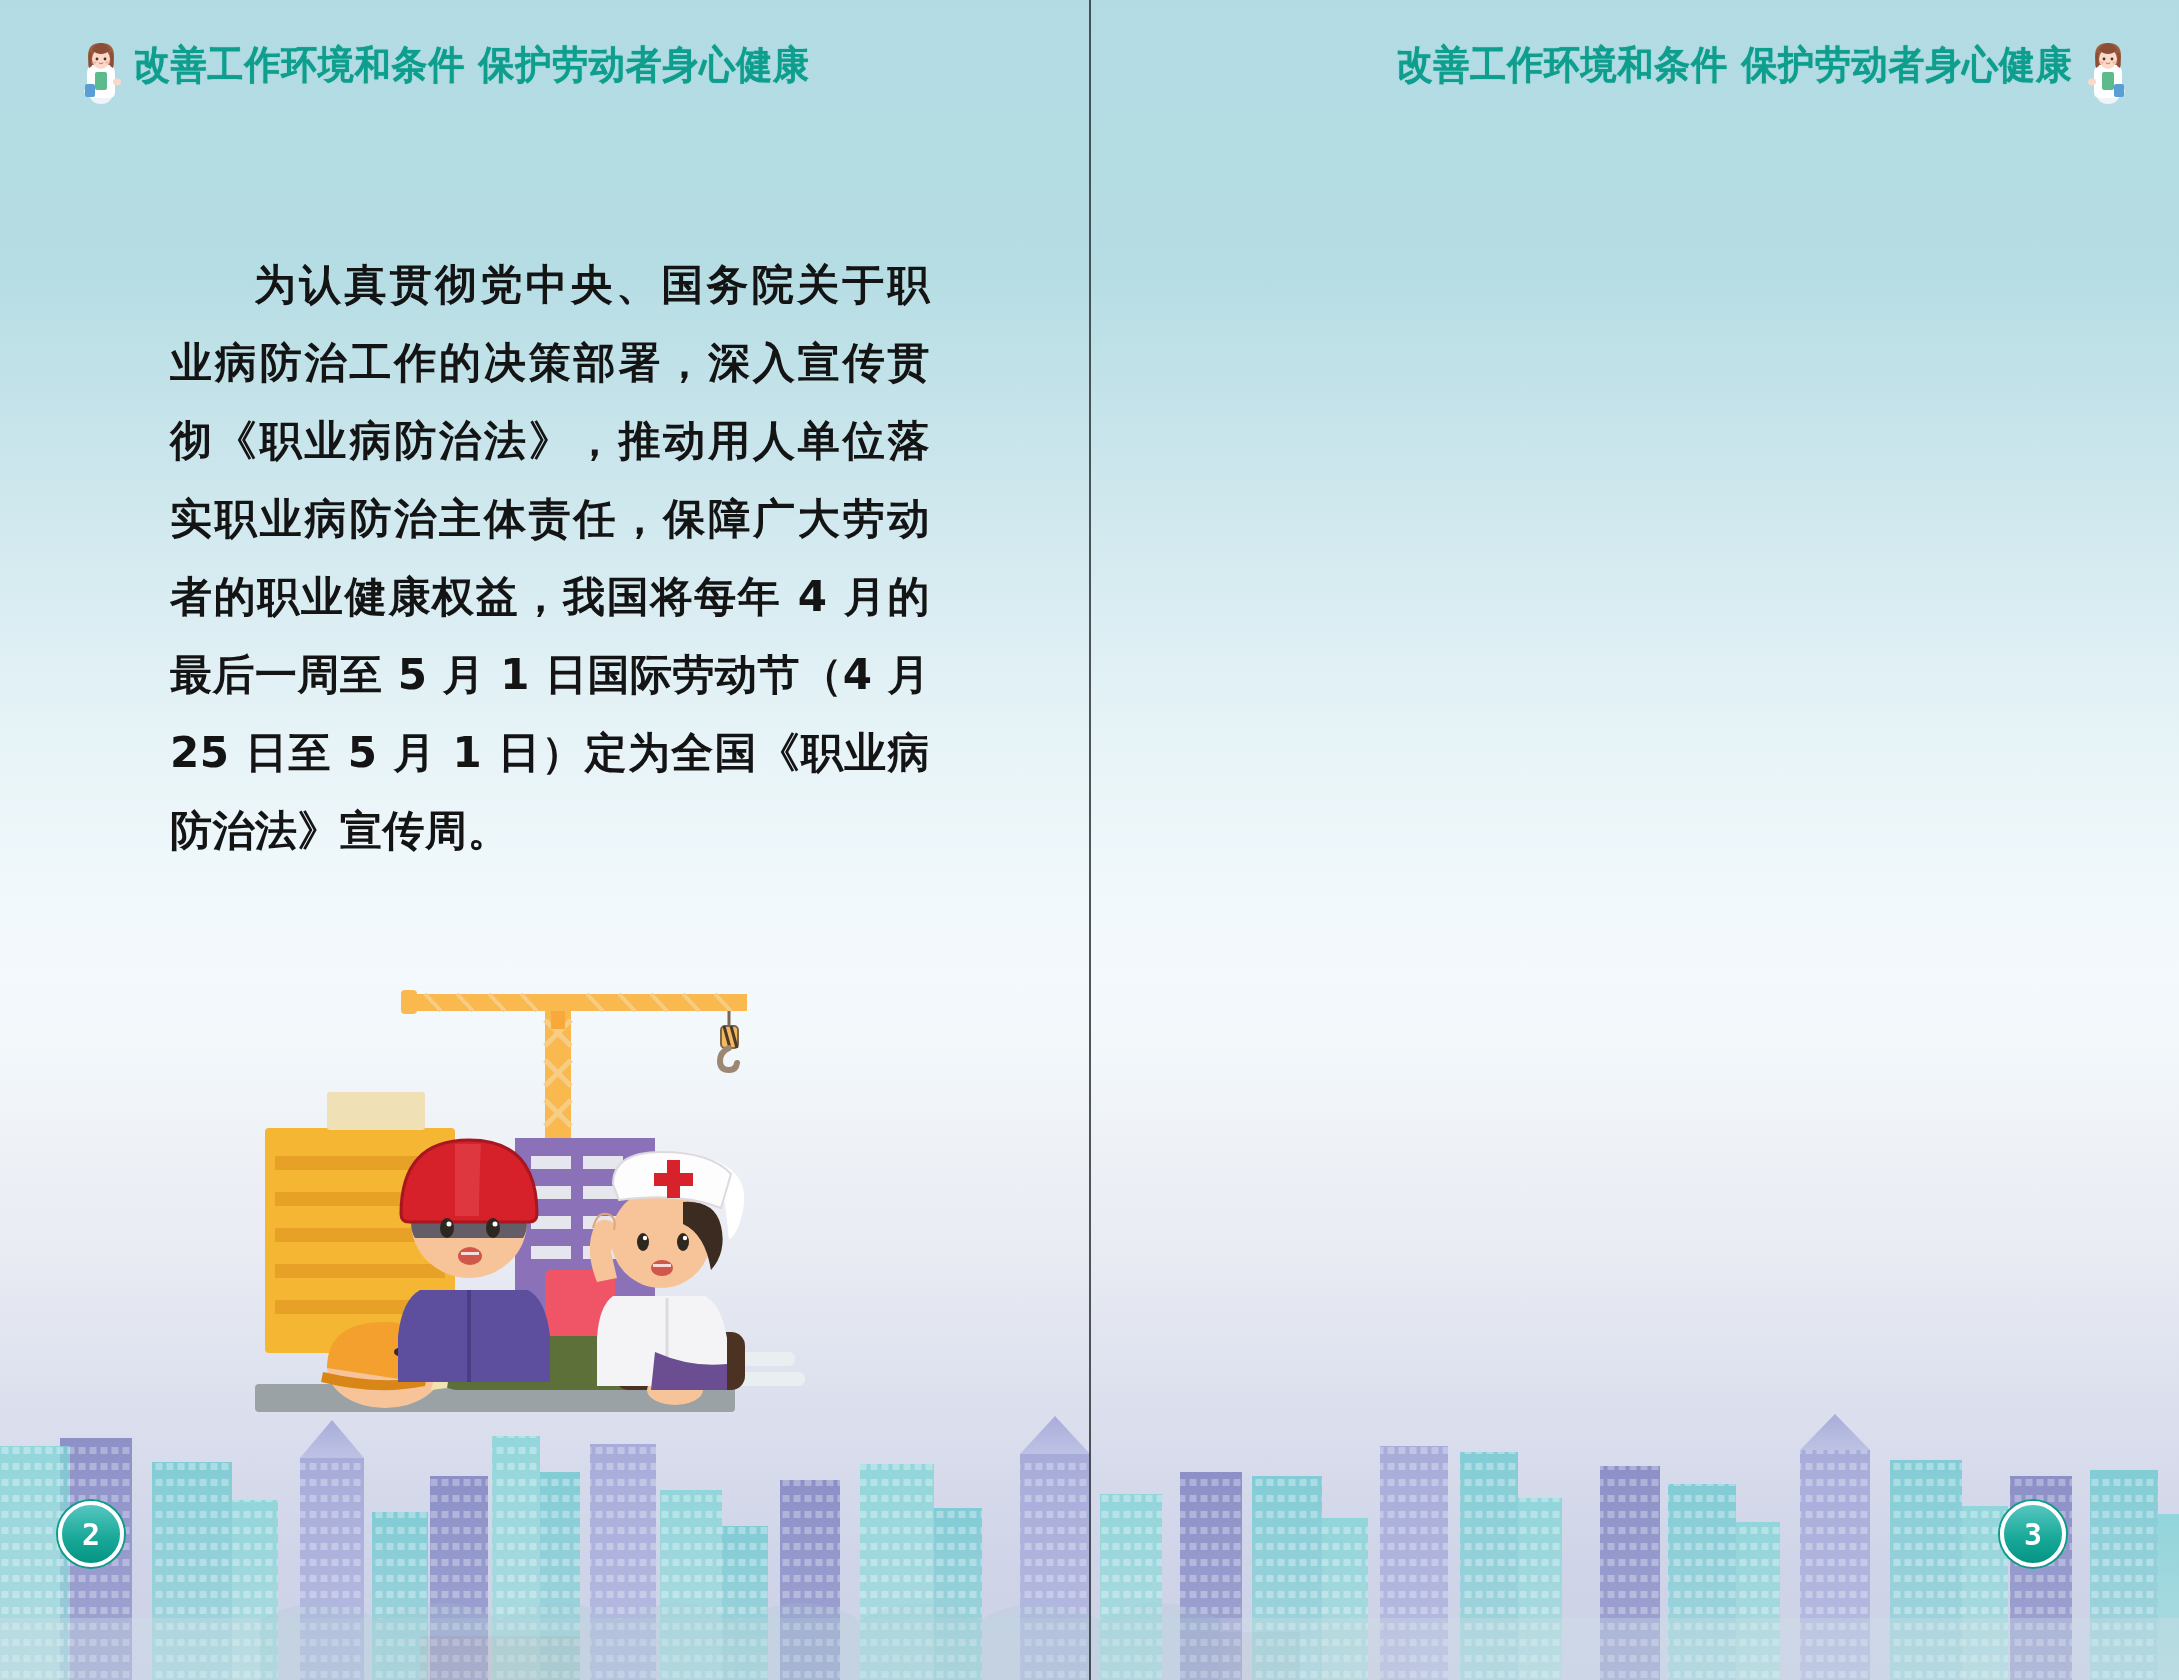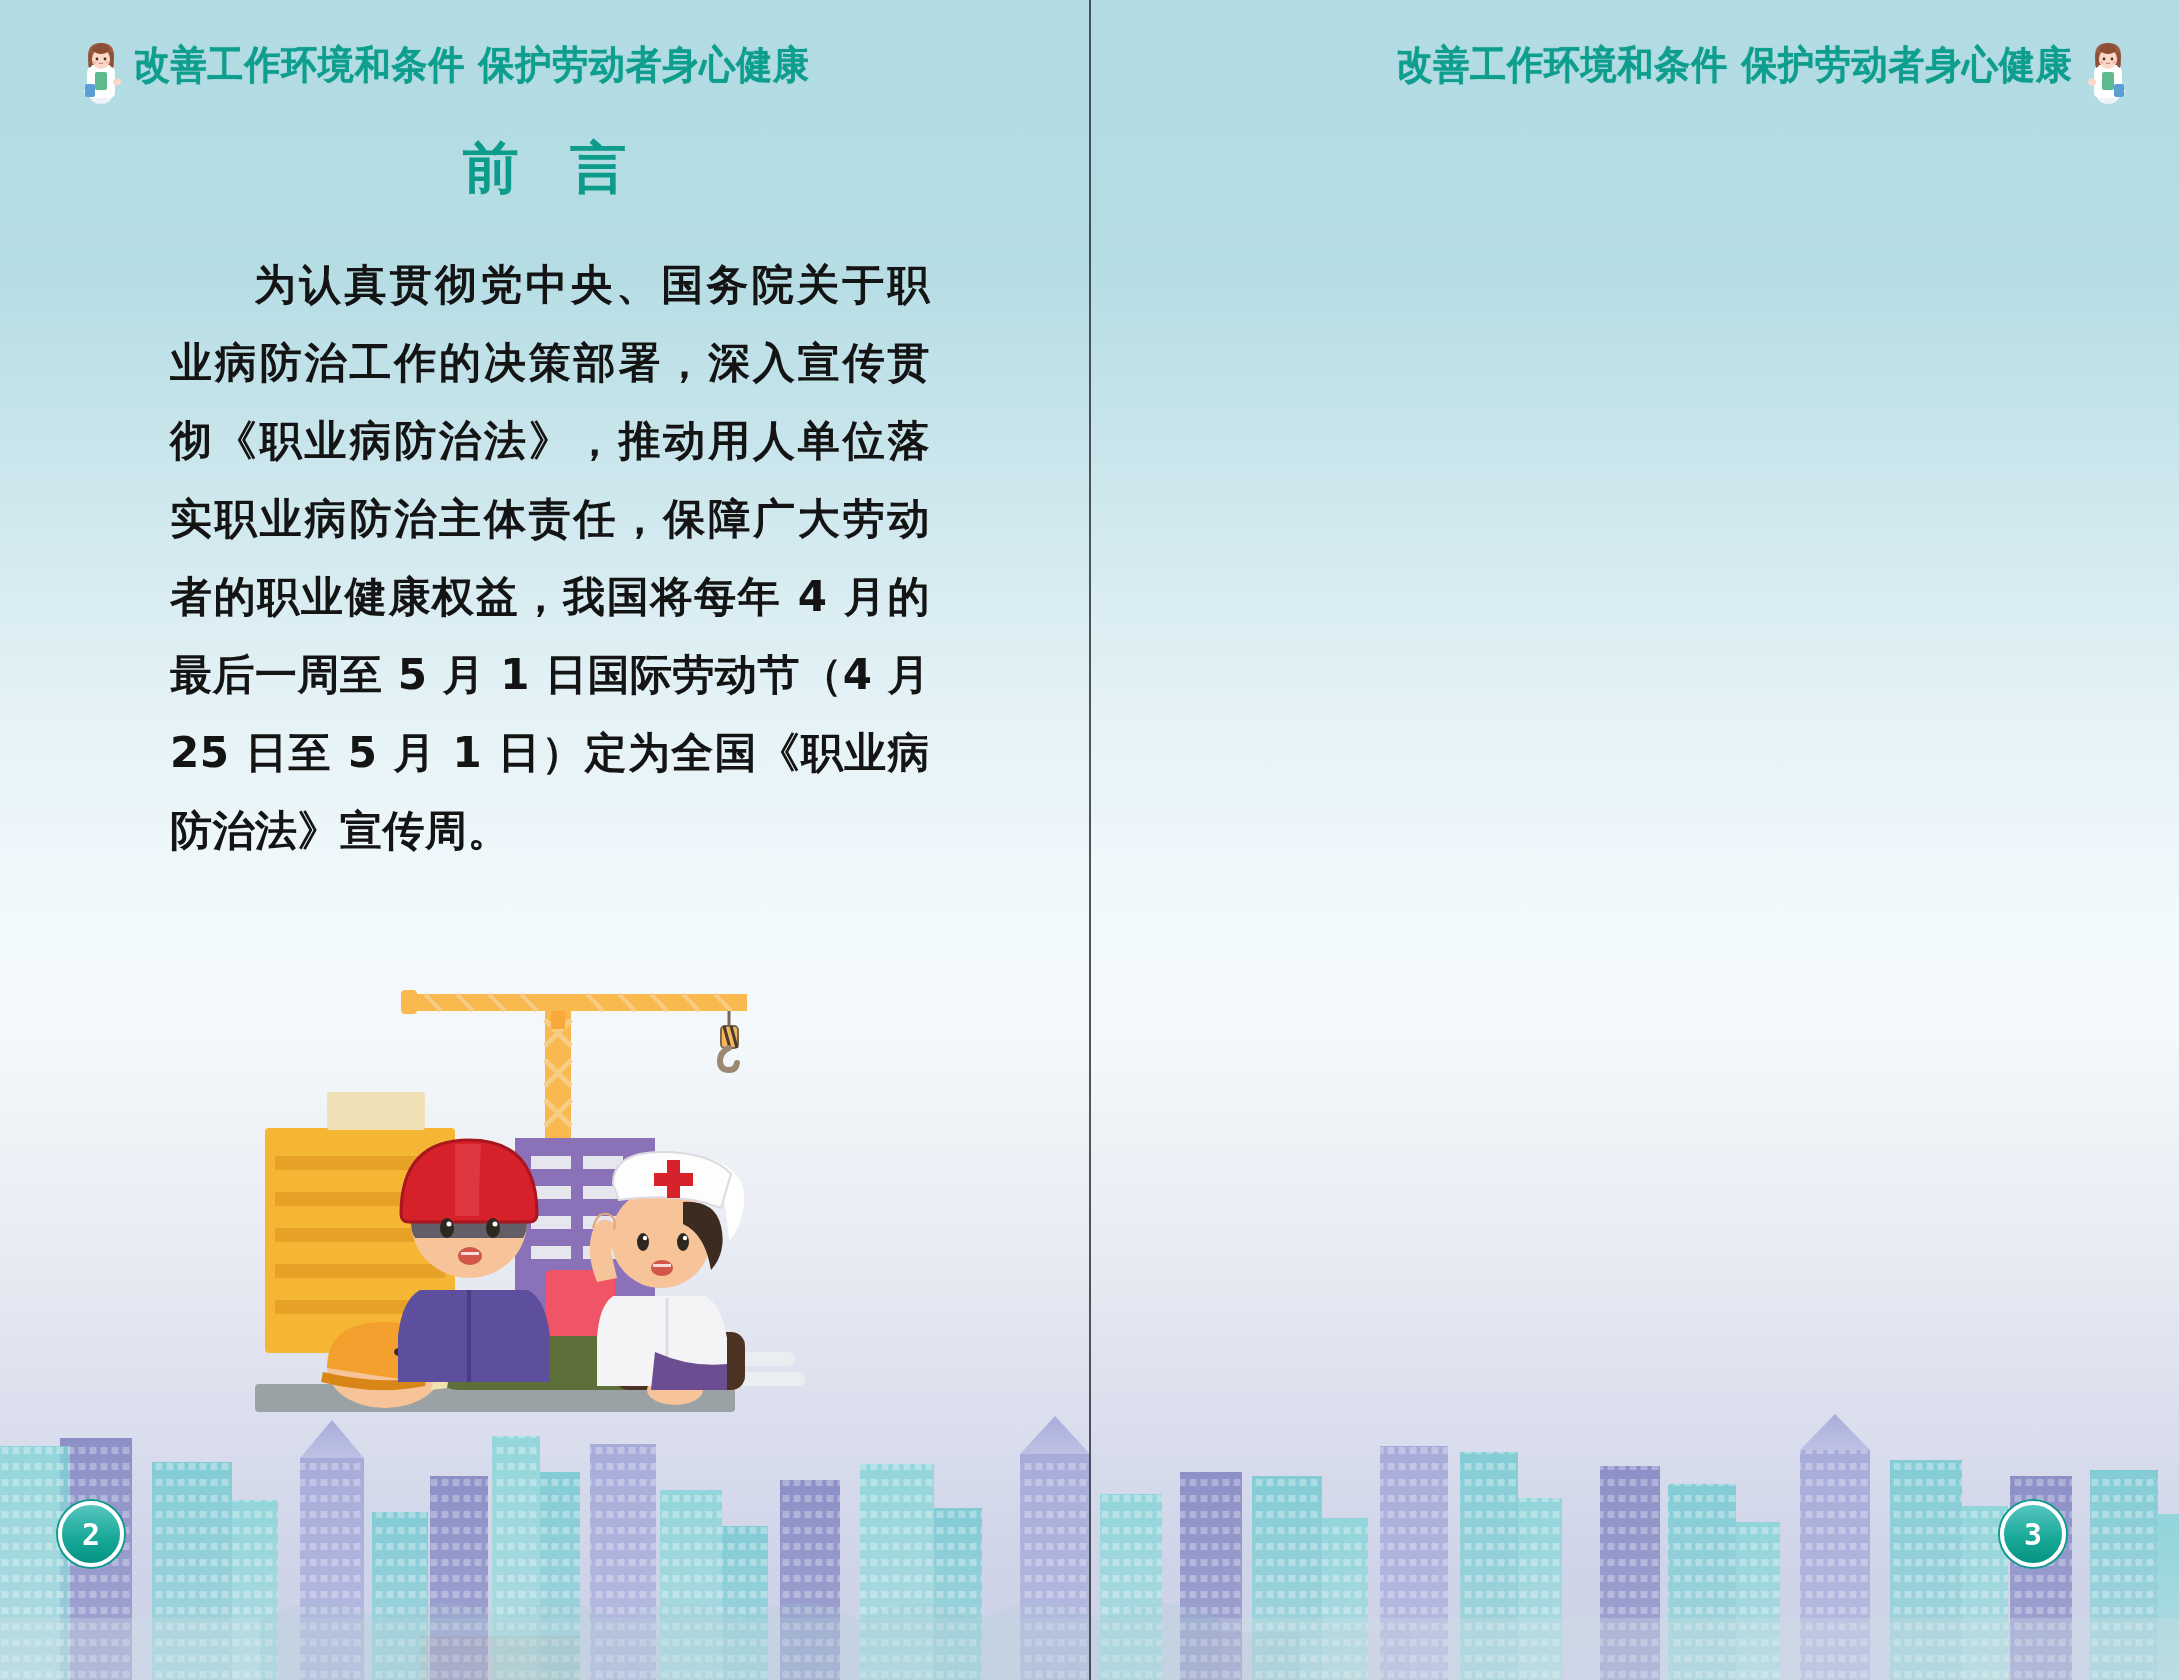--- a/index.html
+++ b/index.html
@@ -227,21 +227,20 @@
         <circle cx="27" cy="21" r="1.4" fill="#50322a"></circle>
         <ellipse cx="16.5" cy="24.5" rx="2" ry="1.3" fill="#f4a9a0" opacity=".75"></ellipse>
         <ellipse cx="29.5" cy="24.5" rx="2" ry="1.3" fill="#f4a9a0" opacity=".75"></ellipse>
         <path d="M21 25 q2 2 4 0" stroke="#c9705c" stroke-width="1" fill="none" stroke-linecap="round"></path>
         <ellipse cx="39" cy="44" rx="4" ry="3.4" fill="#fad9c8"></ellipse>
       </svg>
     </span>
     <span class="header-text">改善工作环境和条件  保护劳动者身心健康</span>
   </div>
 
-  <div class="section-title">前 言</div>
 
   <div class="body-text left">
     <p>为认真贯彻党中央、国务院关于职业病防治工作的决策部署，深入宣传贯彻《职业病防治法》，推动用人单位落实职业病防治主体责任，保障广大劳动者的职业健康权益，我国将每年 4 月的最后一周至 5 月 1 日国际劳动节（4 月 25 日至 5 月 1 日）定为全国《职业病防治法》宣传周。</p>
   </div>
 
   <div class="illus illus-left">
     <svg viewBox="0 0 620 470" xmlns="http://www.w3.org/2000/svg">
 
       <g>
         <rect x="330" y="40" width="26" height="160" fill="#f9b94e"></rect>

